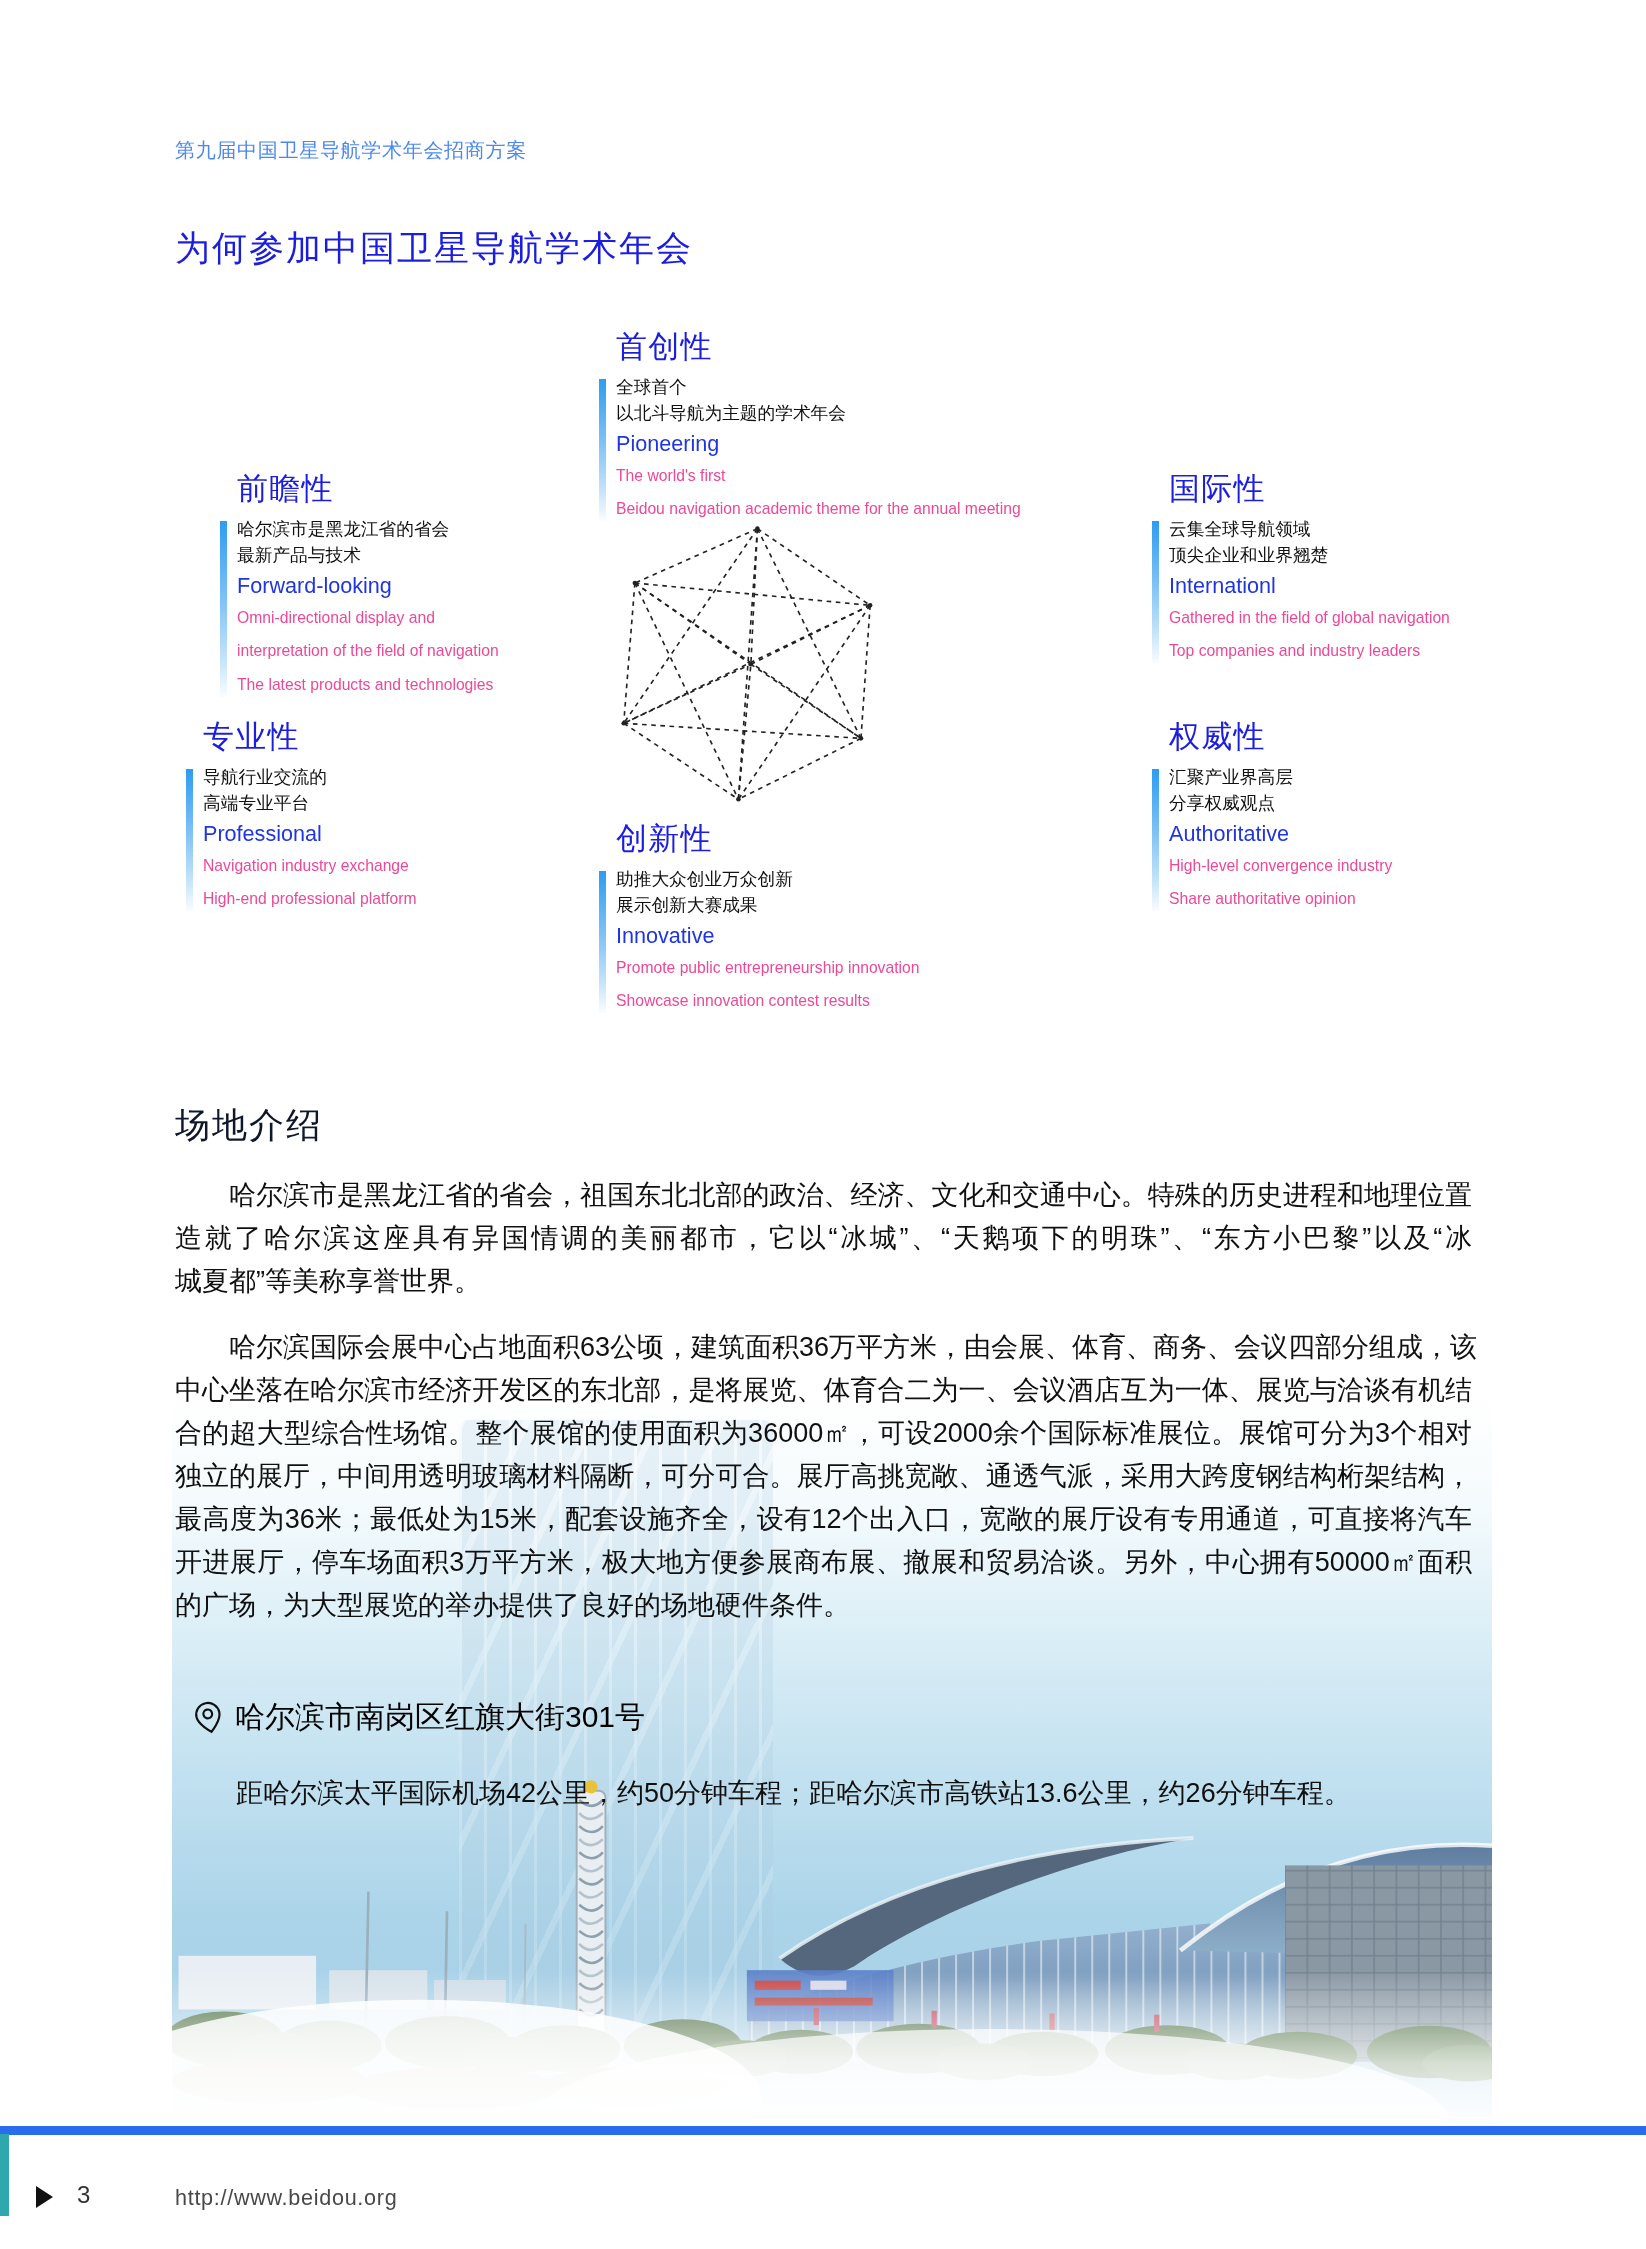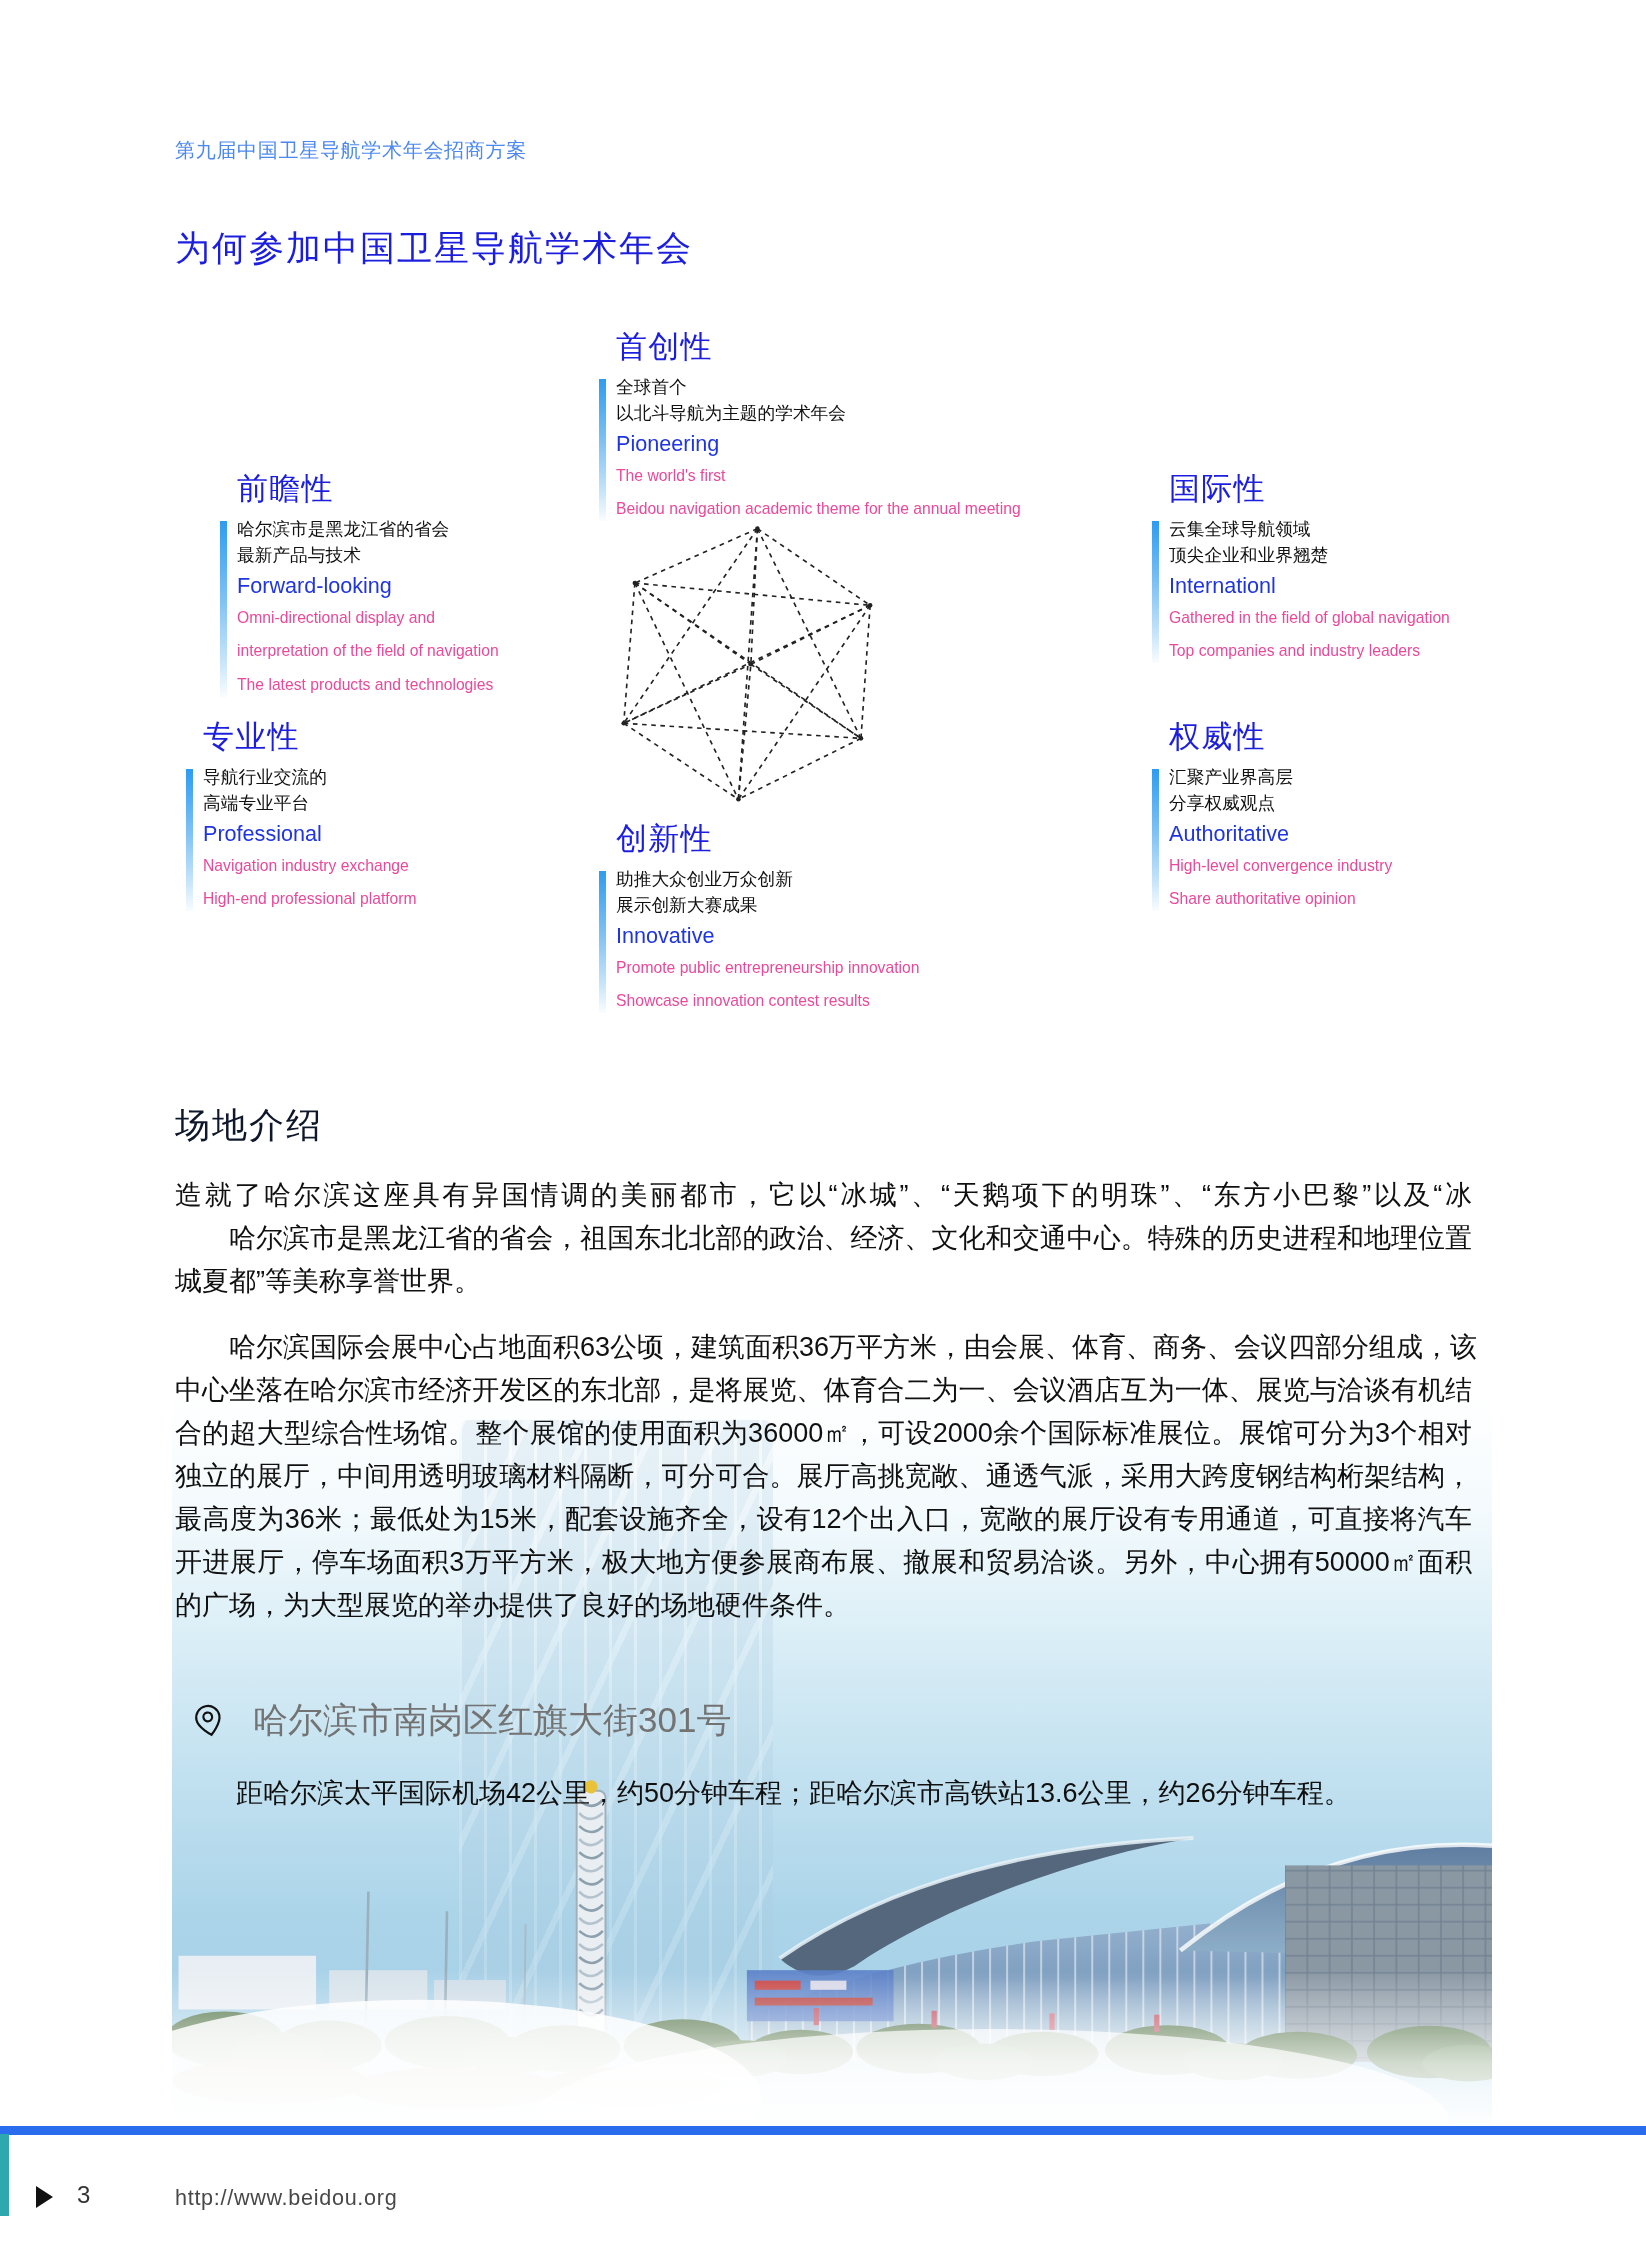--- a/index.html
+++ b/index.html
@@ -33,21 +33,21 @@
   
   .para{position:absolute;left:175px;width:1297px;z-index:5;}
   #para1{top:1174px;}
   #para2{top:1326px;}
   .p-line{font-size:27px;line-height:43px;color:#101010;text-align:justify;text-align-last:justify;white-space:nowrap;}
   .p-line.p-last{text-align-last:left;}
   .p-line.p-first{text-indent:54px;}
   
   .addr-row{position:absolute;left:191px;top:1697px;display:flex;align-items:center;z-index:6;}
   .addr-row svg{transform:rotate(-12deg);}
-  .addr-label{font-size:35px;color:#737373;margin-left:27px;}
+  .addr-label{font-size:30px;color:#000000;margin-left:9px;}
   .transport{position:absolute;left:236px;top:1775px;font-size:27px;color:#101010;z-index:6;}
   
   #photo-zone{
     position:absolute;left:172px;top:1394px;width:1320px;height:732px;z-index:1;
     background:linear-gradient(180deg,
       rgba(255,255,255,0) 0%,
       rgba(234,246,251,0.55) 16%,
       #dceff7 32%,
       #c2e1f0 52%,
       #abd4e9 72%,
@@ -180,22 +180,22 @@
       <circle cx="429" cy="147" r="3.5" fill="#222"></circle>
       <circle cx="53" cy="327" r="3.5" fill="#222"></circle>
       <circle cx="415" cy="350" r="3.5" fill="#222"></circle>
       <circle cx="228" cy="443" r="3.5" fill="#222"></circle>
       <circle cx="247" cy="237" r="3.5" fill="#222"></circle>
     </svg>
 
   <div class="h2">场地介绍</div>
 
   <div class="para" id="para1">
+    <div class="p-line p-first">哈尔滨市是黑龙江省的省会，祖国东北北部的政治、经济、文化和交通中心。特殊的历史进程和地理位置</div>
     <div class="p-line">造就了哈尔滨这座具有异国情调的美丽都市，它以“冰城”、“天鹅项下的明珠”、“东方小巴黎”以及“冰</div>
-    <div class="p-line p-first">哈尔滨市是黑龙江省的省会，祖国东北北部的政治、经济、文化和交通中心。特殊的历史进程和地理位置</div>
     <div class="p-line p-last">城夏都”等美称享誉世界。</div>
   </div>
 
   <div class="para" id="para2">
     <div class="p-line p-first">哈尔滨国际会展中心占地面积63公顷，建筑面积36万平方米，由会展、体育、商务、会议四部分组成，该</div>
     <div class="p-line">中心坐落在哈尔滨市经济开发区的东北部，是将展览、体育合二为一、会议酒店互为一体、展览与洽谈有机结</div>
     <div class="p-line">合的超大型综合性场馆。整个展馆的使用面积为36000㎡，可设2000余个国际标准展位。展馆可分为3个相对</div>
     <div class="p-line">独立的展厅，中间用透明玻璃材料隔断，可分可合。展厅高挑宽敞、通透气派，采用大跨度钢结构桁架结构，</div>
     <div class="p-line">最高度为36米；最低处为15米，配套设施齐全，设有12个出入口，宽敞的展厅设有专用通道，可直接将汽车</div>
     <div class="p-line">开进展厅，停车场面积3万平方米，极大地方便参展商布展、撤展和贸易洽谈。另外，中心拥有50000㎡面积</div>

